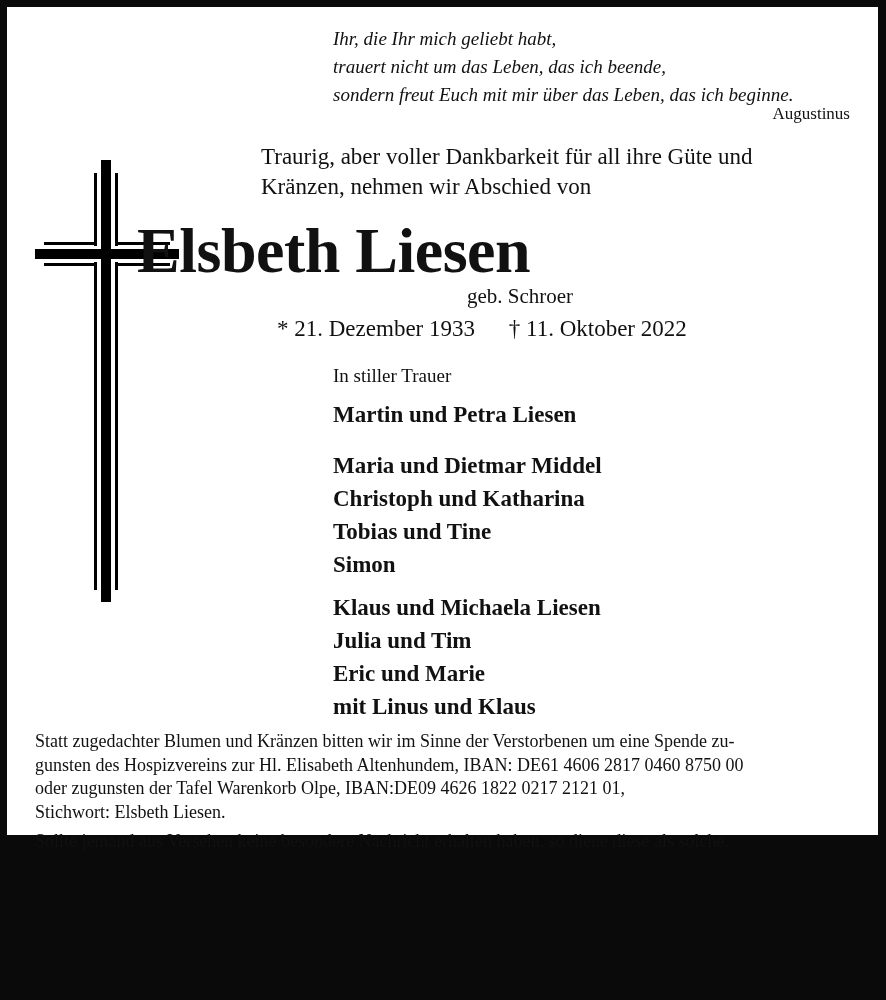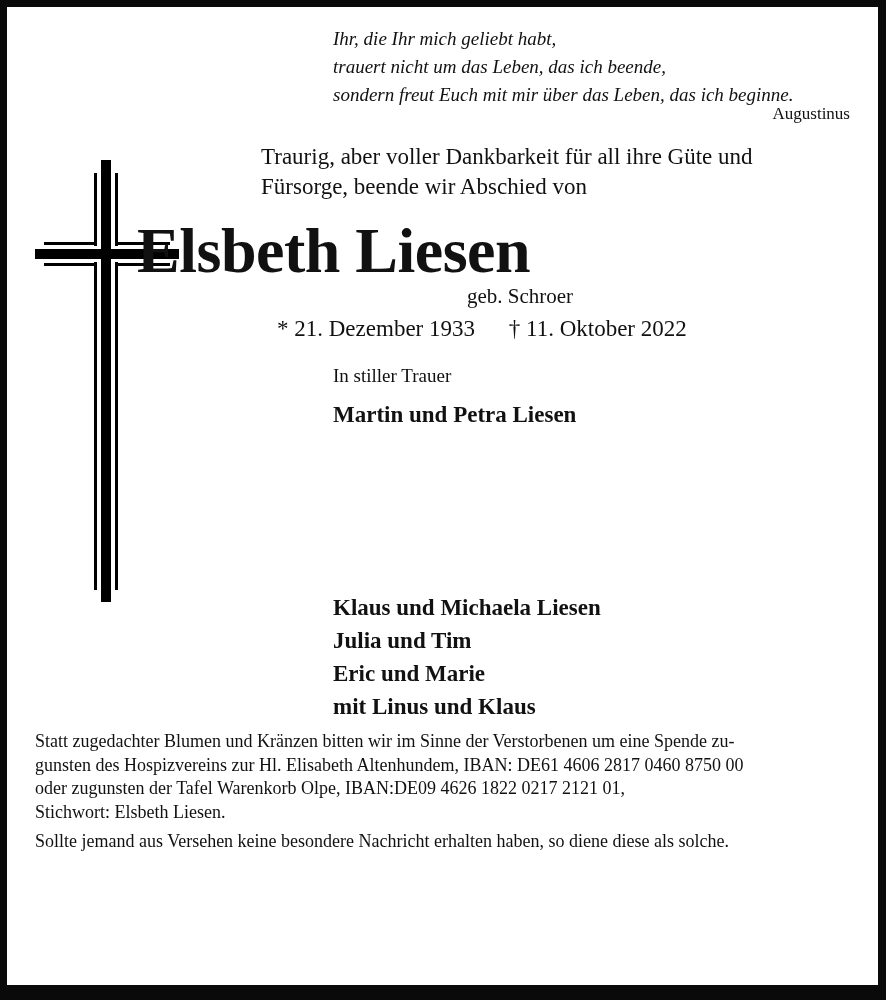--- a/index.html
+++ b/index.html
@@ -1,17 +1,17 @@
 <!DOCTYPE html>
 <html><head>
   <meta charset="utf-8">
   <style>
     html, body { margin: 0; padding: 0; }
     body { width: 886px; height: 1000px; background: #0a0a0a; position: relative; overflow: hidden; font-family: "Liberation Serif", serif; color: #111; }
-    .card { position: absolute; left: 7px; top: 7px; width: 871px; height: 978px; background: #fff; }
+    .card { position: absolute; left: 7px; top: 7px; width: 871px; height: 828px; background: #fff; }
     .abs { position: absolute; white-space: nowrap; }
     .quote { left: 326px; top: 18px; font-style: italic; font-size: 19px; line-height: 28px; }
     .author { right: 28px; top: 97px; font-size: 17px; }
     .intro { left: 254px; top: 135px; font-size: 23px; line-height: 30px; }
     .name { left: 0; width: 871px; top: 206px; font-size: 64px; font-weight: bold; letter-spacing: -0.5px; line-height: 76px; padding-left: 130px; box-sizing: border-box; }
     .nee { left: 0; width: 871px; text-align: center; top: 277px; font-size: 21px; padding-left: 155px; box-sizing: border-box; }
     .dates { left: 270px; top: 309px; font-size: 23px; }
     .dates .death { margin-left: 28px; }
     .mourn-label { left: 326px; top: 358px; font-size: 19px; }
     .family { left: 326px; font-size: 23px; font-weight: bold; line-height: 33px; }
@@ -43,34 +43,40 @@
 
   <div class="abs quote">
     <div>Ihr, die Ihr mich geliebt habt,</div>
     <div>trauert nicht um das Leben, das ich beende,</div>
     <div>sondern freut Euch mit mir über das Leben, das ich beginne.</div>
   </div>
   <div class="abs author">Augustinus</div>
 
   <div class="abs intro">
     <div>Traurig, aber voller Dankbarkeit für all ihre Güte und</div>
-    <div>Fürsorge, beende wir Abschied von</div>
+    <div>Kränzen, nehmen wir Abschied von</div>
   </div>
 
   <div class="abs name">Elsbeth Liesen</div>
   <div class="abs nee">geb. Schroer</div>
   <div class="abs dates">
     <span>* 21. Dezember 1933</span>
     <span class="death">† 11. Oktober 2022</span>
   </div>
 
   <div class="abs mourn-label">In stiller Trauer</div>
 
   <div class="abs family g1">
     <div>Martin und Petra Liesen</div>
+  </div>
+  <div class="abs family g2">
+    <div>Maria und Dietmar Middel</div>
+    <div>Christoph und Katharina</div>
+    <div>Tobias und Tine</div>
+    <div>Simon</div>
   </div>
   <div class="abs family g3">
     <div>Klaus und Michaela Liesen</div>
     <div>Julia und Tim</div>
     <div>Eric und Marie</div>
     <div>mit Linus und Klaus</div>
   </div>
 
   <div class="abs footer">
     <p>

